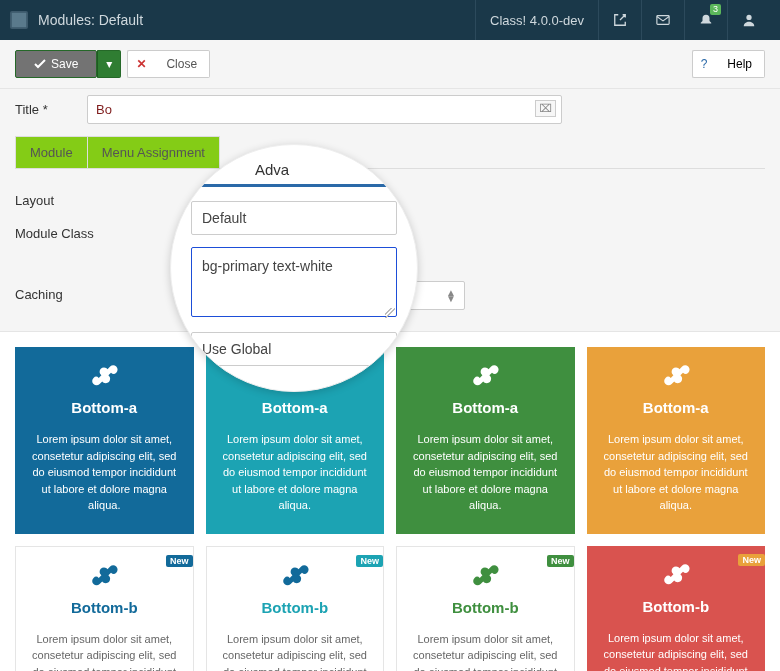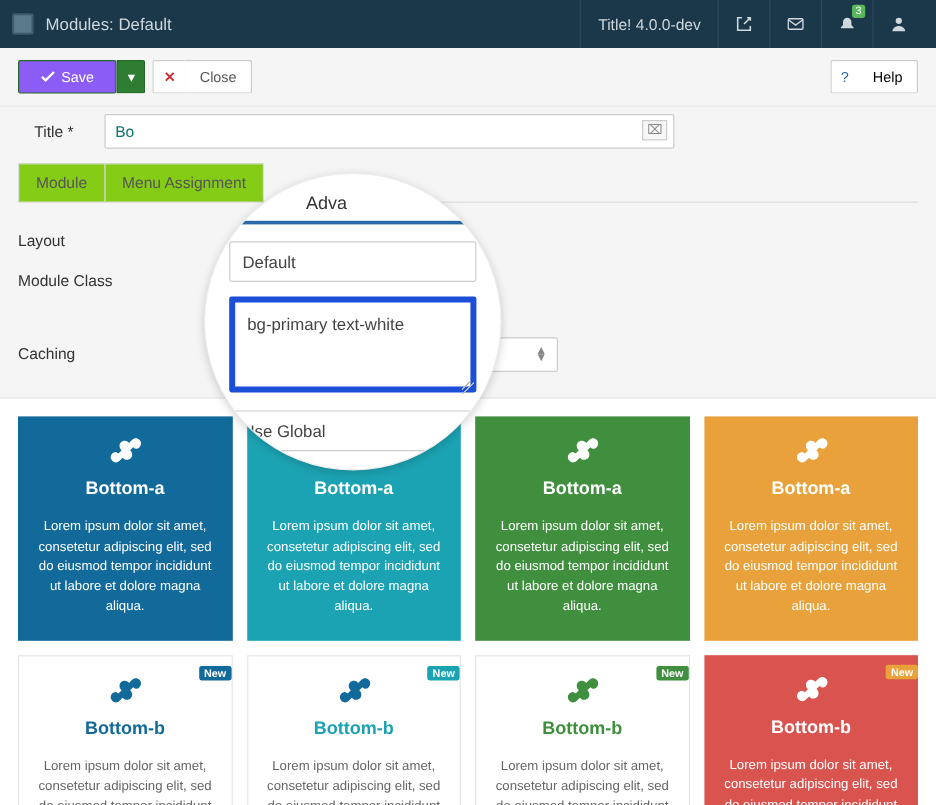--- a/index.html
+++ b/index.html
@@ -12,54 +12,54 @@
   .brand-text { color: #cfd8dd; font-size: 14px; }
   .navbar-right { display: flex; align-items: center; gap: 0; }
   .navbar-item { padding: 0 14px; color: #cfd8dd; font-size: 13px; height:40px; display:flex; align-items:center; border-left: 1px solid #2c4a5c; position:relative;}
   .navbar-item svg { width:14px; height:14px; fill:#cfd8dd; }
   .badge-count { position:absolute; top:4px; right:6px; background:#5bb75b; color:#fff; font-size:9px; padding:0 3px; border-radius:2px; line-height:11px;}
   
   
   .toolbar-area { background: #f5f5f5; padding: 10px 15px; border-bottom: 1px solid #e5e5e5;}
   .toolbar { display: flex; align-items: center; gap: 6px; }
   .btn { display: inline-flex; align-items: center; padding: 6px 12px; font-size: 12px; border: 1px solid #ccc; background: #fff; border-radius: 2px; cursor: pointer; gap:5px;}
-  .btn-save { background: #8b5cf6; border-color: #256828; color: #fff; padding:6px 18px;}
+  .btn-save { background: #737373; border-color: #256828; color: #fff; padding:6px 18px;}
   .btn-save-caret { background:#2f7d32; border-color:#256828; color:#fff; padding:6px 8px; border-left:1px solid #1e5a21; border-radius:0 2px 2px 0; margin-left:-6px;}
   .btn-close-x { background:#fff; padding:6px 8px; color:#c33; font-weight:bold; border-radius:2px 0 0 2px; border-right:none;}
   .btn-close-txt { border-left:none; border-radius:0 2px 2px 0; margin-left:-6px; color:#555;}
   .toolbar-spacer { flex:1 }
   .btn-help-q { color:#2a69a8; padding:6px 8px; border-right:none; border-radius:2px 0 0 2px;}
   .btn-help-txt { border-left:none; margin-left:-6px; border-radius:0 2px 2px 0;}
   
   
   .form-area { background:#f5f5f5; padding: 0 15px 15px; border-bottom:1px solid #e5e5e5; position:relative;}
   .title-row { display:flex; align-items:center; padding: 6px 0 12px; gap:12px;}
-  .title-label { width:60px; color:#333;text-align:center;}
+  .title-label { width:60px; color:#333;}
   .title-input-wrap { flex:1; max-width:475px; position:relative;}
-  .title-input { width:100%; padding:6px 8px; border:1px solid #ccc; border-radius:2px; background:#fff; color:#0f766e; font-size:13px;}
+  .title-input { width:100%; padding:6px 8px; border:1px solid #ccc; border-radius:2px; background:#fff; color:#7f1d1d; font-size:13px;}
   .title-clear { position:absolute; right:6px; top:5px; color:#888; cursor:pointer; font-size:11px; border:1px solid #ccc; padding:1px 3px; background:#f7f7f7;}
   
   .tabs-row { display:flex; border-bottom:1px solid #ddd; }
   .tab { padding:8px 14px; border:1px solid #ddd; border-bottom:none; background:#84cc16; margin-right:-1px; color:#555; cursor:pointer;}
   .tab:first-child { }
   
   .form-fields { padding-top:12px;}
   .field-row { display:flex; align-items:flex-start; padding:6px 0; }
   .field-label { width:170px; padding-top:6px; color:#333;}
   .field-input { width:280px; }
   .select { width:100%; padding:6px 8px; border:1px solid #ccc; border-radius:2px; background:#fff; display:flex; justify-content:space-between; align-items:center; color:#555;}
   .select-arrows { font-size:10px; color:#888; line-height:6px;}
   
   
   .magnifier { position:absolute; width:248px; height:248px; border-radius:50%; background:#fff; left:170px; top:55px; box-shadow: 0 2px 8px rgba(0,0,0,.18); border:1px solid #eee; overflow:hidden; z-index:5;}
   .mag-inner { padding: 12px 20px 0; }
   .mag-tab { color:#333; font-size:15px; padding:4px 0 6px 64px; border-bottom:3px solid #2a69a8; margin-bottom:14px; width:210px;}
   .mag-row { margin-bottom:12px; }
   .mag-select { border:1px solid #ccc; border-radius:2px; padding:8px 10px; font-size:14px; color:#444; background:#fff;}
-  .mag-textarea { border:5px solid #1d4ed8; border-radius:2px; padding:10px; font-size:14px; color:#444; background:#fff; height:80px; resize:none; width:100%; font-family:inherit; position:relative;}
+  .mag-textarea { border:1px solid #1d4ed8; border-radius:2px; padding:10px; font-size:14px; color:#444; background:#fff; height:70px; resize:none; width:100%; font-family:inherit; position:relative;}
   .mag-textarea-wrap { position:relative; }
   .mag-resize { position:absolute; right:2px; bottom:2px; width:10px; height:10px; background:
     linear-gradient(135deg, transparent 0 4px, #bbb 4px 5px, transparent 5px 7px, #bbb 7px 8px, transparent 8px);}
   .mag-bottom-select { border:1px solid #ccc; border-radius:2px; padding:8px 10px; font-size:14px; color:#444; background:#fff; margin-top:12px;}
   
   
   .grid { display:grid; grid-template-columns: repeat(4, 1fr); gap:12px; padding:15px; background:#fff;}
   .card { padding:16px 14px 20px; text-align:center; border:1px solid #e5e5e5; position:relative;}
   .card.filled { border:none; color:#fff; }
   .c-blue { background:#126a9a; }
@@ -91,21 +91,21 @@
 <div class="navbar">
   <div class="navbar-brand">
     <span class="brand-icon">
       <svg viewBox="0 0 10 10">
           <rect x="1" y="1" width="8" height="8" fill="#5a7a8c"></rect>
         </svg>
     </span>
     <span class="brand-text">Modules: Default</span>
   </div>
   <div class="navbar-right">
-    <div class="navbar-item">Title! 4.0.0-dev</div>
+    <div class="navbar-item">Class! 4.0.0-dev</div>
     <div class="navbar-item">
       <svg viewBox="0 0 16 16">
           <path d="M11 2h3v3M14 2L8 8M6 2H2v12h12v-4" stroke="#cfd8dd" stroke-width="1.5" fill="none"></path>
         </svg>
     </div>
     <div class="navbar-item">
       <svg viewBox="0 0 16 16">
           <rect x="1" y="3" width="14" height="10" rx="1" fill="none" stroke="#cfd8dd" stroke-width="1.3"></rect>
           <path d="M1 4l7 5 7-5" stroke="#cfd8dd" stroke-width="1.3" fill="none"></path>
         </svg>

